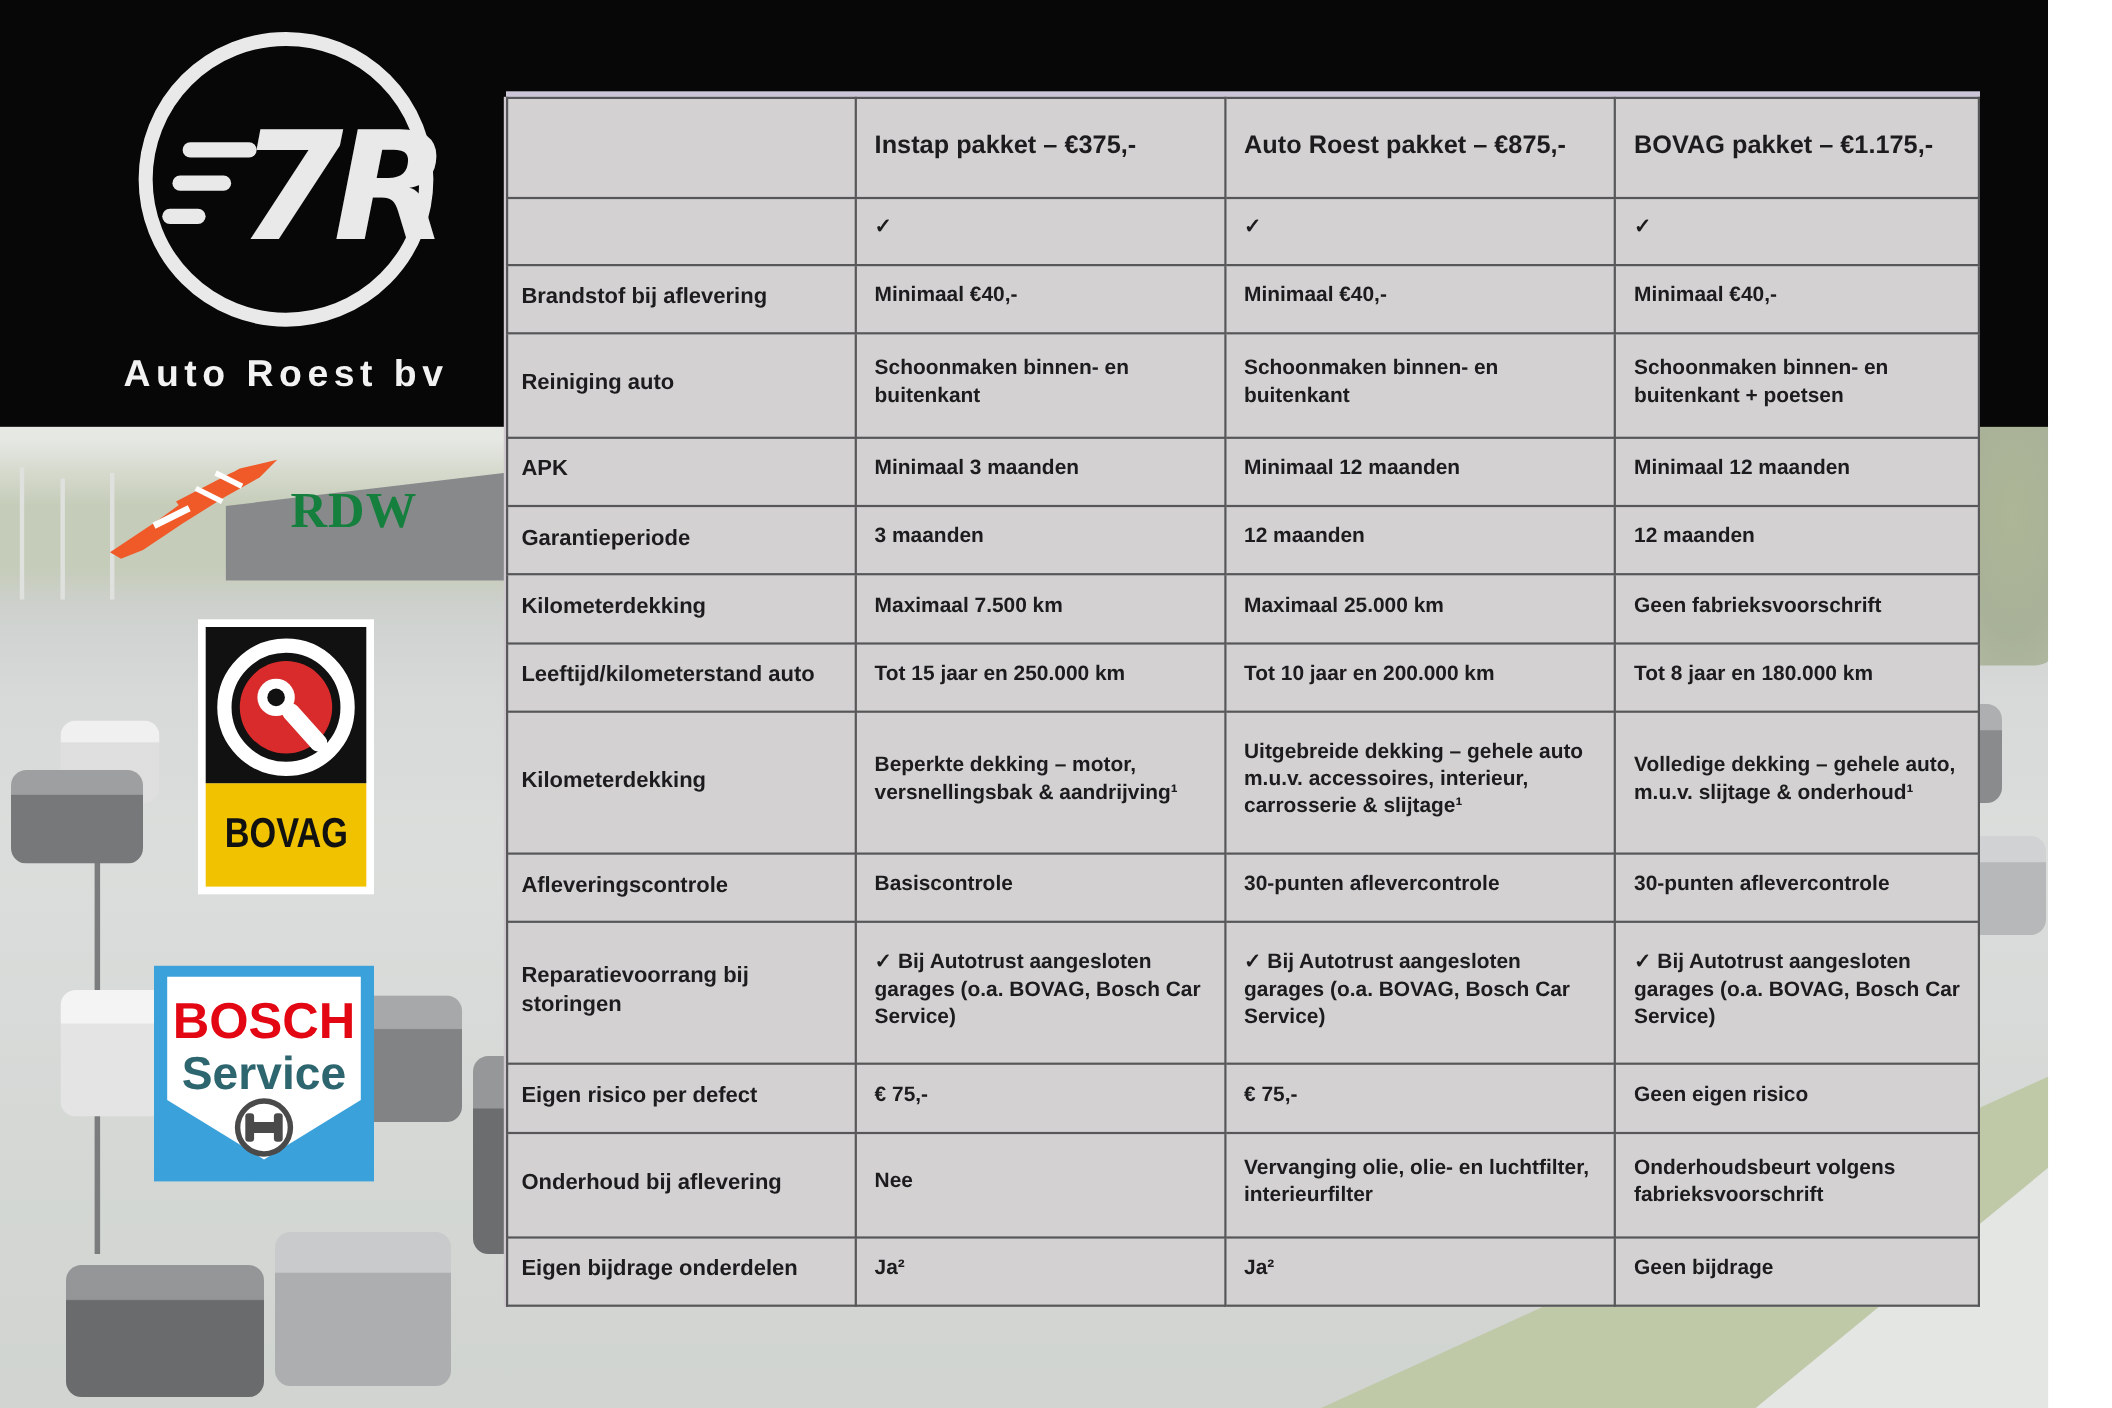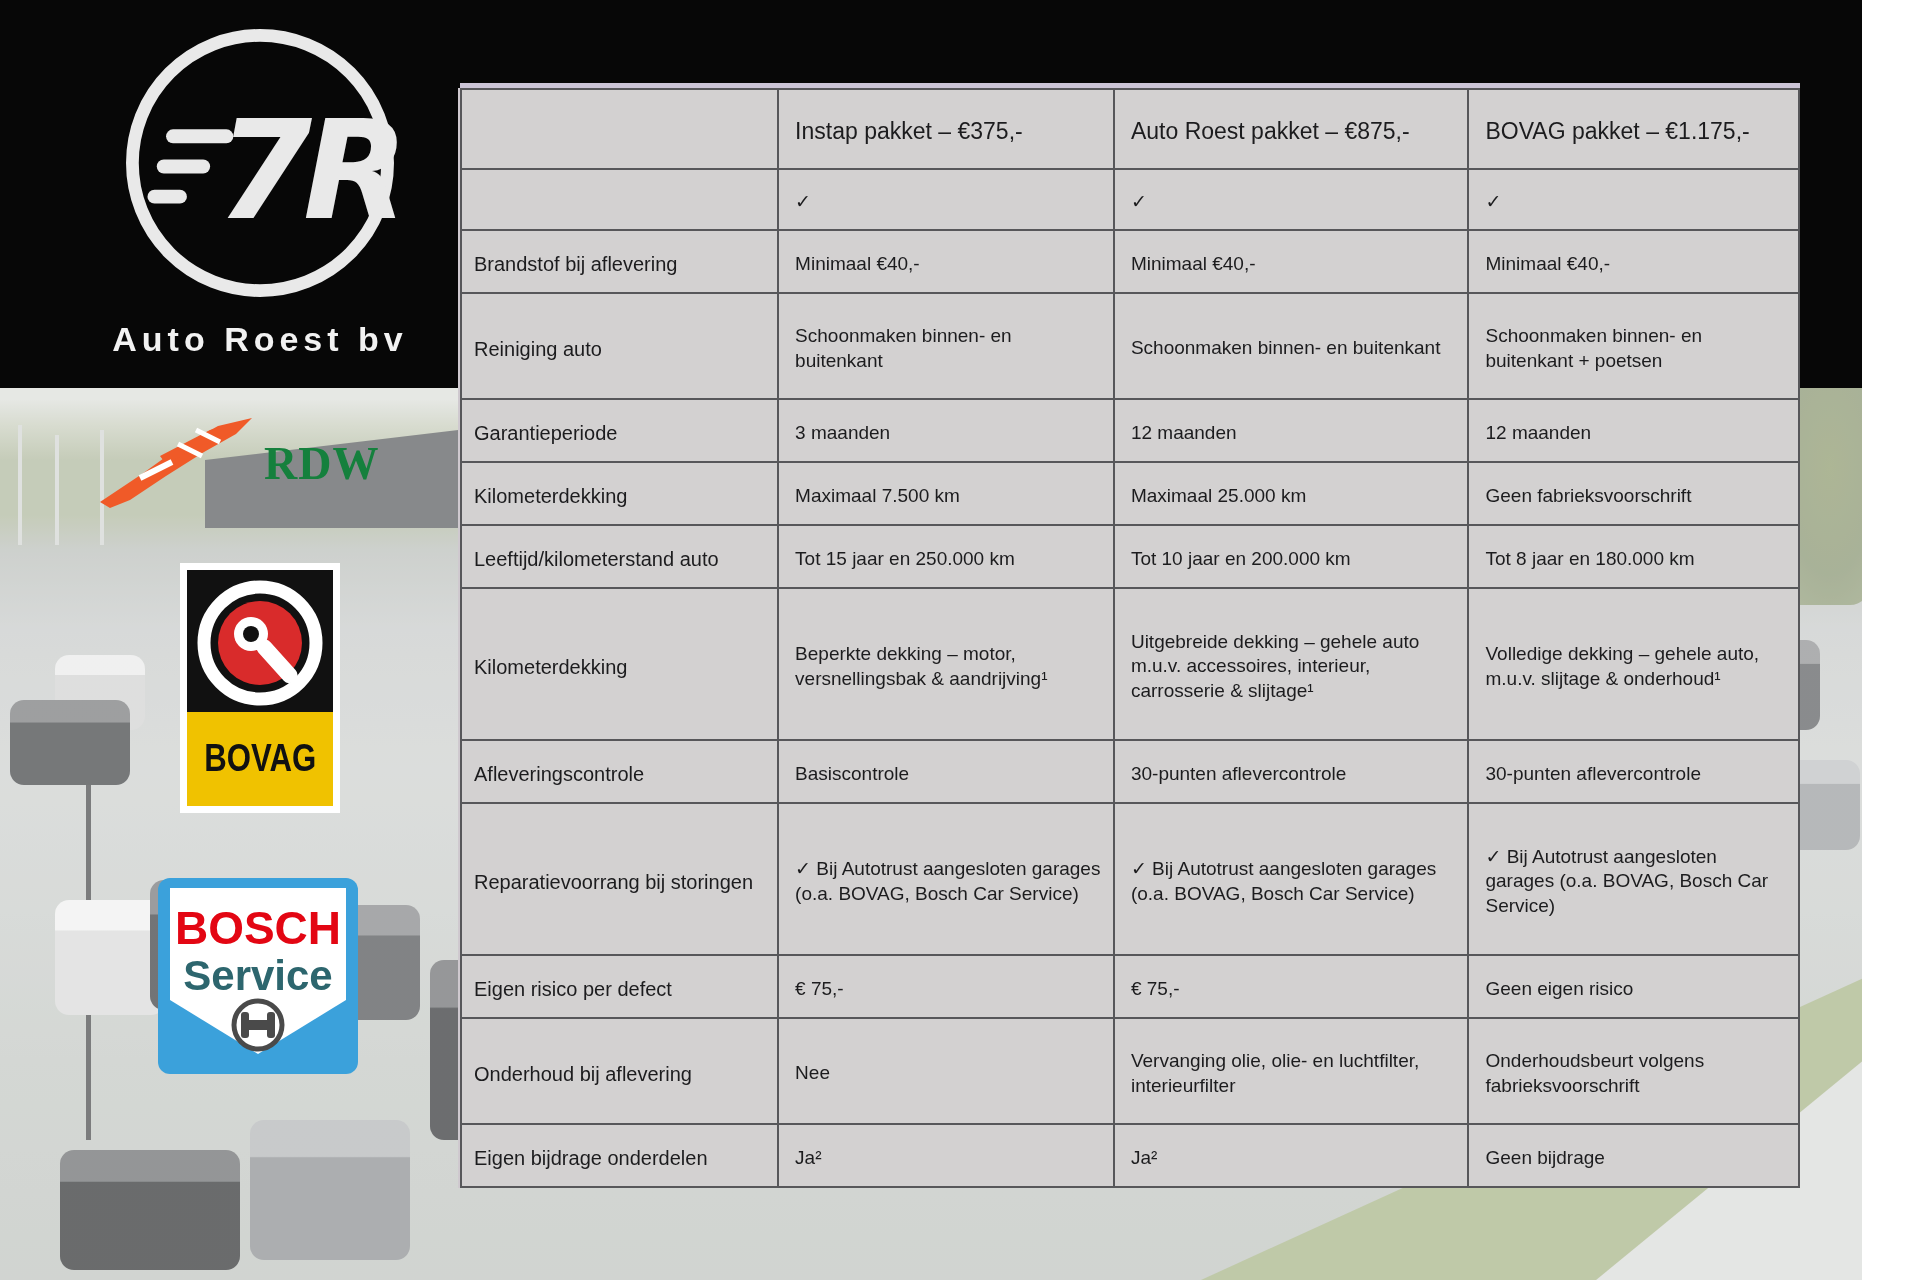--- a/index.html
+++ b/index.html
@@ -35,29 +35,29 @@
   .rdw{position:absolute;left:100px;top:408px;width:320px;height:110px;z-index:4;display:flex;align-items:center;}
   .rdw-text{font-family:"Liberation Serif",serif;color:#15803d;font-size:46px;font-weight:bold;letter-spacing:1px;margin-left:4px;}
 
   
   .bovag{position:absolute;left:180px;top:563px;width:160px;height:250px;z-index:4;background:#fff;padding:7px;box-sizing:border-box;}
   .bovag-top{position:relative;width:100%;height:60%;background:#111;}
   .bovag-band{width:100%;height:40%;background:var(--bovag_yellow,#f0c200);display:flex;align-items:center;justify-content:center;}
   .bovag-band span{color:#111;font-size:38px;font-weight:bold;letter-spacing:0px;transform:scaleX(.82);}
 
   
-  .bosch{position:absolute;left:158px;top:878px;width:200px;height:196px;z-index:4;background:var(--bosch_blue,#3ba1db);border-radius:12px;}
+  .bosch{position:absolute;left:140px;top:878px;width:200px;height:196px;z-index:4;background:var(--bosch_blue,#3ba1db);}
   .bosch svg{display:block;}
 
   
   table.pkg{position:absolute;left:460px;top:88px;width:1340px;height:1100px;z-index:5;
     border-collapse:collapse;table-layout:fixed;background:#d3d1d1;
     box-shadow:0 -5px 0 0 #ccc5d7, -2px 0 0 0 #cfc9cf;}
   table.pkg th,table.pkg td{border:2px solid #57575a;vertical-align:middle;text-align:left;
-    color:#1c1c1e;font-weight:normal;line-height:1.3;padding:6px 10px 0 16px;}
+    color:#1c1c1e;font-weight:bold;line-height:1.3;padding:6px 10px 11px 16px;}
   table.pkg th{font-size:23px;height:72px;}
   table.pkg td{font-size:19px;}
   table.pkg td.row-label{font-size:20px;padding-left:12px;}
 
   .white-margin{position:absolute;left:1862px;top:0;width:58px;height:1280px;background:#ffffff;z-index:6;}
 </style>
 </head>
 <body>
 
 <div class="canvas">
@@ -173,20 +173,26 @@
             <td>Minimaal €40,-</td>
             <td>Minimaal €40,-</td>
           </tr>
           <tr>
             <td class="row-label">Reiniging auto</td>
             <td>Schoonmaken binnen- en buitenkant</td>
             <td>Schoonmaken binnen- en buitenkant</td>
             <td>Schoonmaken binnen- en buitenkant + poetsen</td>
           </tr>
           <tr>
+            <td class="row-label">APK</td>
+            <td>Minimaal 3 maanden</td>
+            <td>Minimaal 12 maanden</td>
+            <td>Minimaal 12 maanden</td>
+          </tr>
+          <tr>
             <td class="row-label">Garantieperiode</td>
             <td>3 maanden</td>
             <td>12 maanden</td>
             <td>12 maanden</td>
           </tr>
           <tr>
             <td class="row-label">Kilometerdekking</td>
             <td>Maximaal 7.500 km</td>
             <td>Maximaal 25.000 km</td>
             <td>Geen fabrieksvoorschrift</td>

